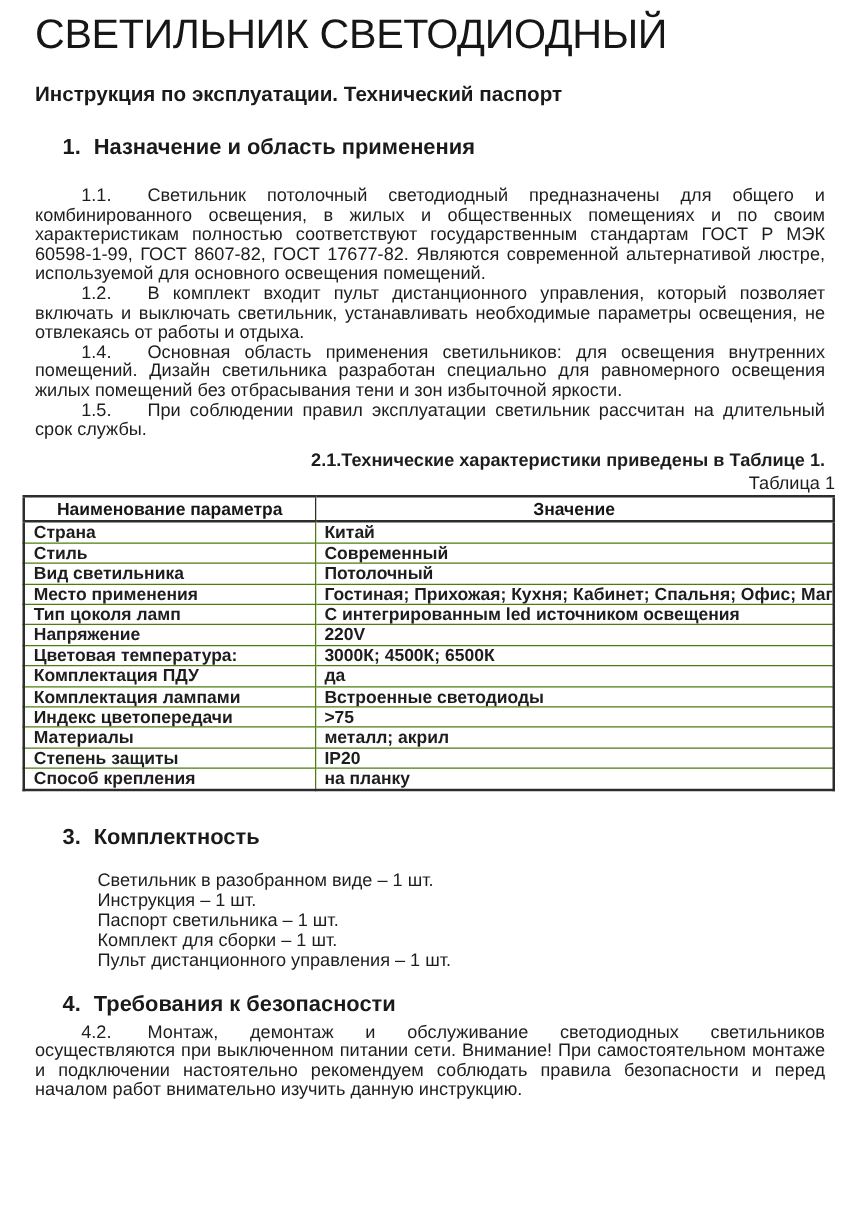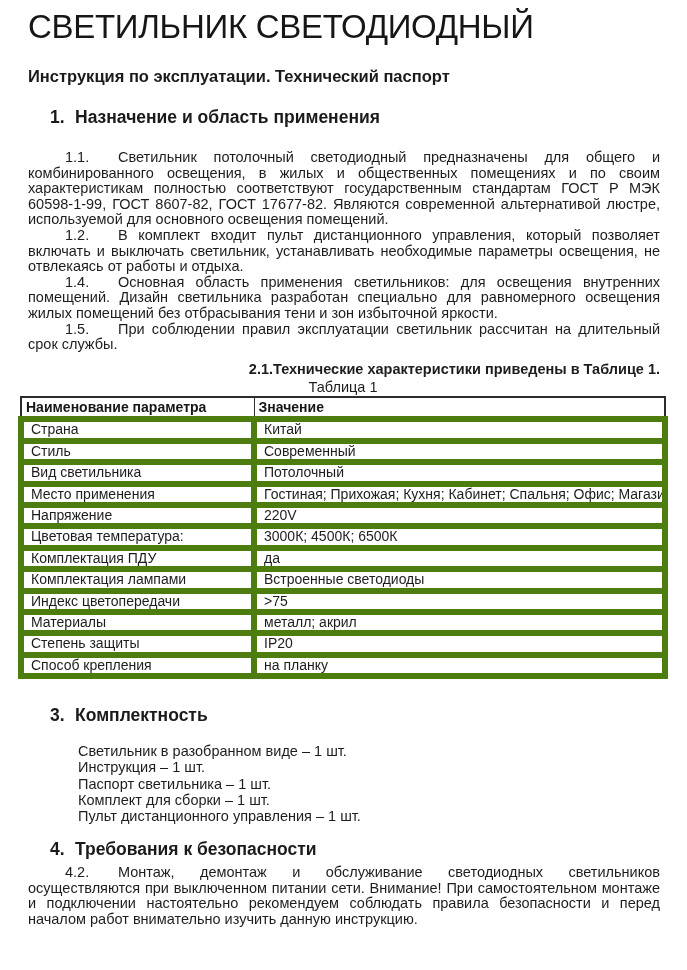--- a/index.html
+++ b/index.html
@@ -33,34 +33,34 @@
   #sec4-pgroup{margin-top:5px;}
   .body-p{
     margin:0;font-size:14.5px;line-height:15.6px;text-align:justify;
     text-indent:37px;color:#1d1d1d;
   }
   .pnum{display:inline-block;width:53px;text-indent:0;}
 
   .intro-p{margin-top:9px;text-align:right;font-weight:bold;}
 
   .table-caption{
-    width:650px;margin:3px 0 1px -10px;text-align:center;
+    width:650px;margin:3px 0 1px -10px;text-align:right;
     font-size:14.5px;line-height:15px;color:#1d1d1d;
   }
   table.params{
     width:650px;margin-left:-10px;border-collapse:collapse;
     border:2px solid #2c2c2c;table-layout:fixed;
   }
   table.params th{
     border:1px solid #2c2c2c;border-bottom:2px solid #2c2c2c;border-top:2px solid #2c2c2c;
-    font-size:14px;font-weight:700;text-align:left;
+    font-size:14px;font-weight:700;text-align:center;
     padding:1px 4px;line-height:16px;color:#161616;
   }
   table.params td{
-    border:6px solid #4d7c0f;font-size:14px;font-weight:400;
+    border:1px solid #4d7c0f;font-size:14px;font-weight:700;
     padding:0 7px;line-height:15.4px;height:15.4px;
     white-space:nowrap;overflow:hidden;color:#1d1d1d;
   }
   table.params col.c1{width:233px;}
 
   .kit-list{margin:17px 0 0 50px;}
   .kit-item{font-size:14.5px;line-height:16.2px;color:#1d1d1d;}
 </style>
 </head>
 <body>
@@ -104,20 +104,24 @@
         </tr>
       <tr>
           <td>Вид светильника</td>
           <td>Потолочный</td>
         </tr>
       <tr>
           <td>Место применения</td>
           <td>Гостиная; Прихожая; Кухня; Кабинет; Спальня; Офис; Магазин</td>
         </tr>
       <tr>
+          <td>Тип цоколя ламп</td>
+          <td>С интегрированным led источником освещения</td>
+        </tr>
+      <tr>
           <td>Напряжение</td>
           <td>220V</td>
         </tr>
       <tr>
           <td>Цветовая температура:</td>
           <td>3000К; 4500К; 6500К</td>
         </tr>
       <tr>
           <td>Комплектация ПДУ</td>
           <td>да</td>

